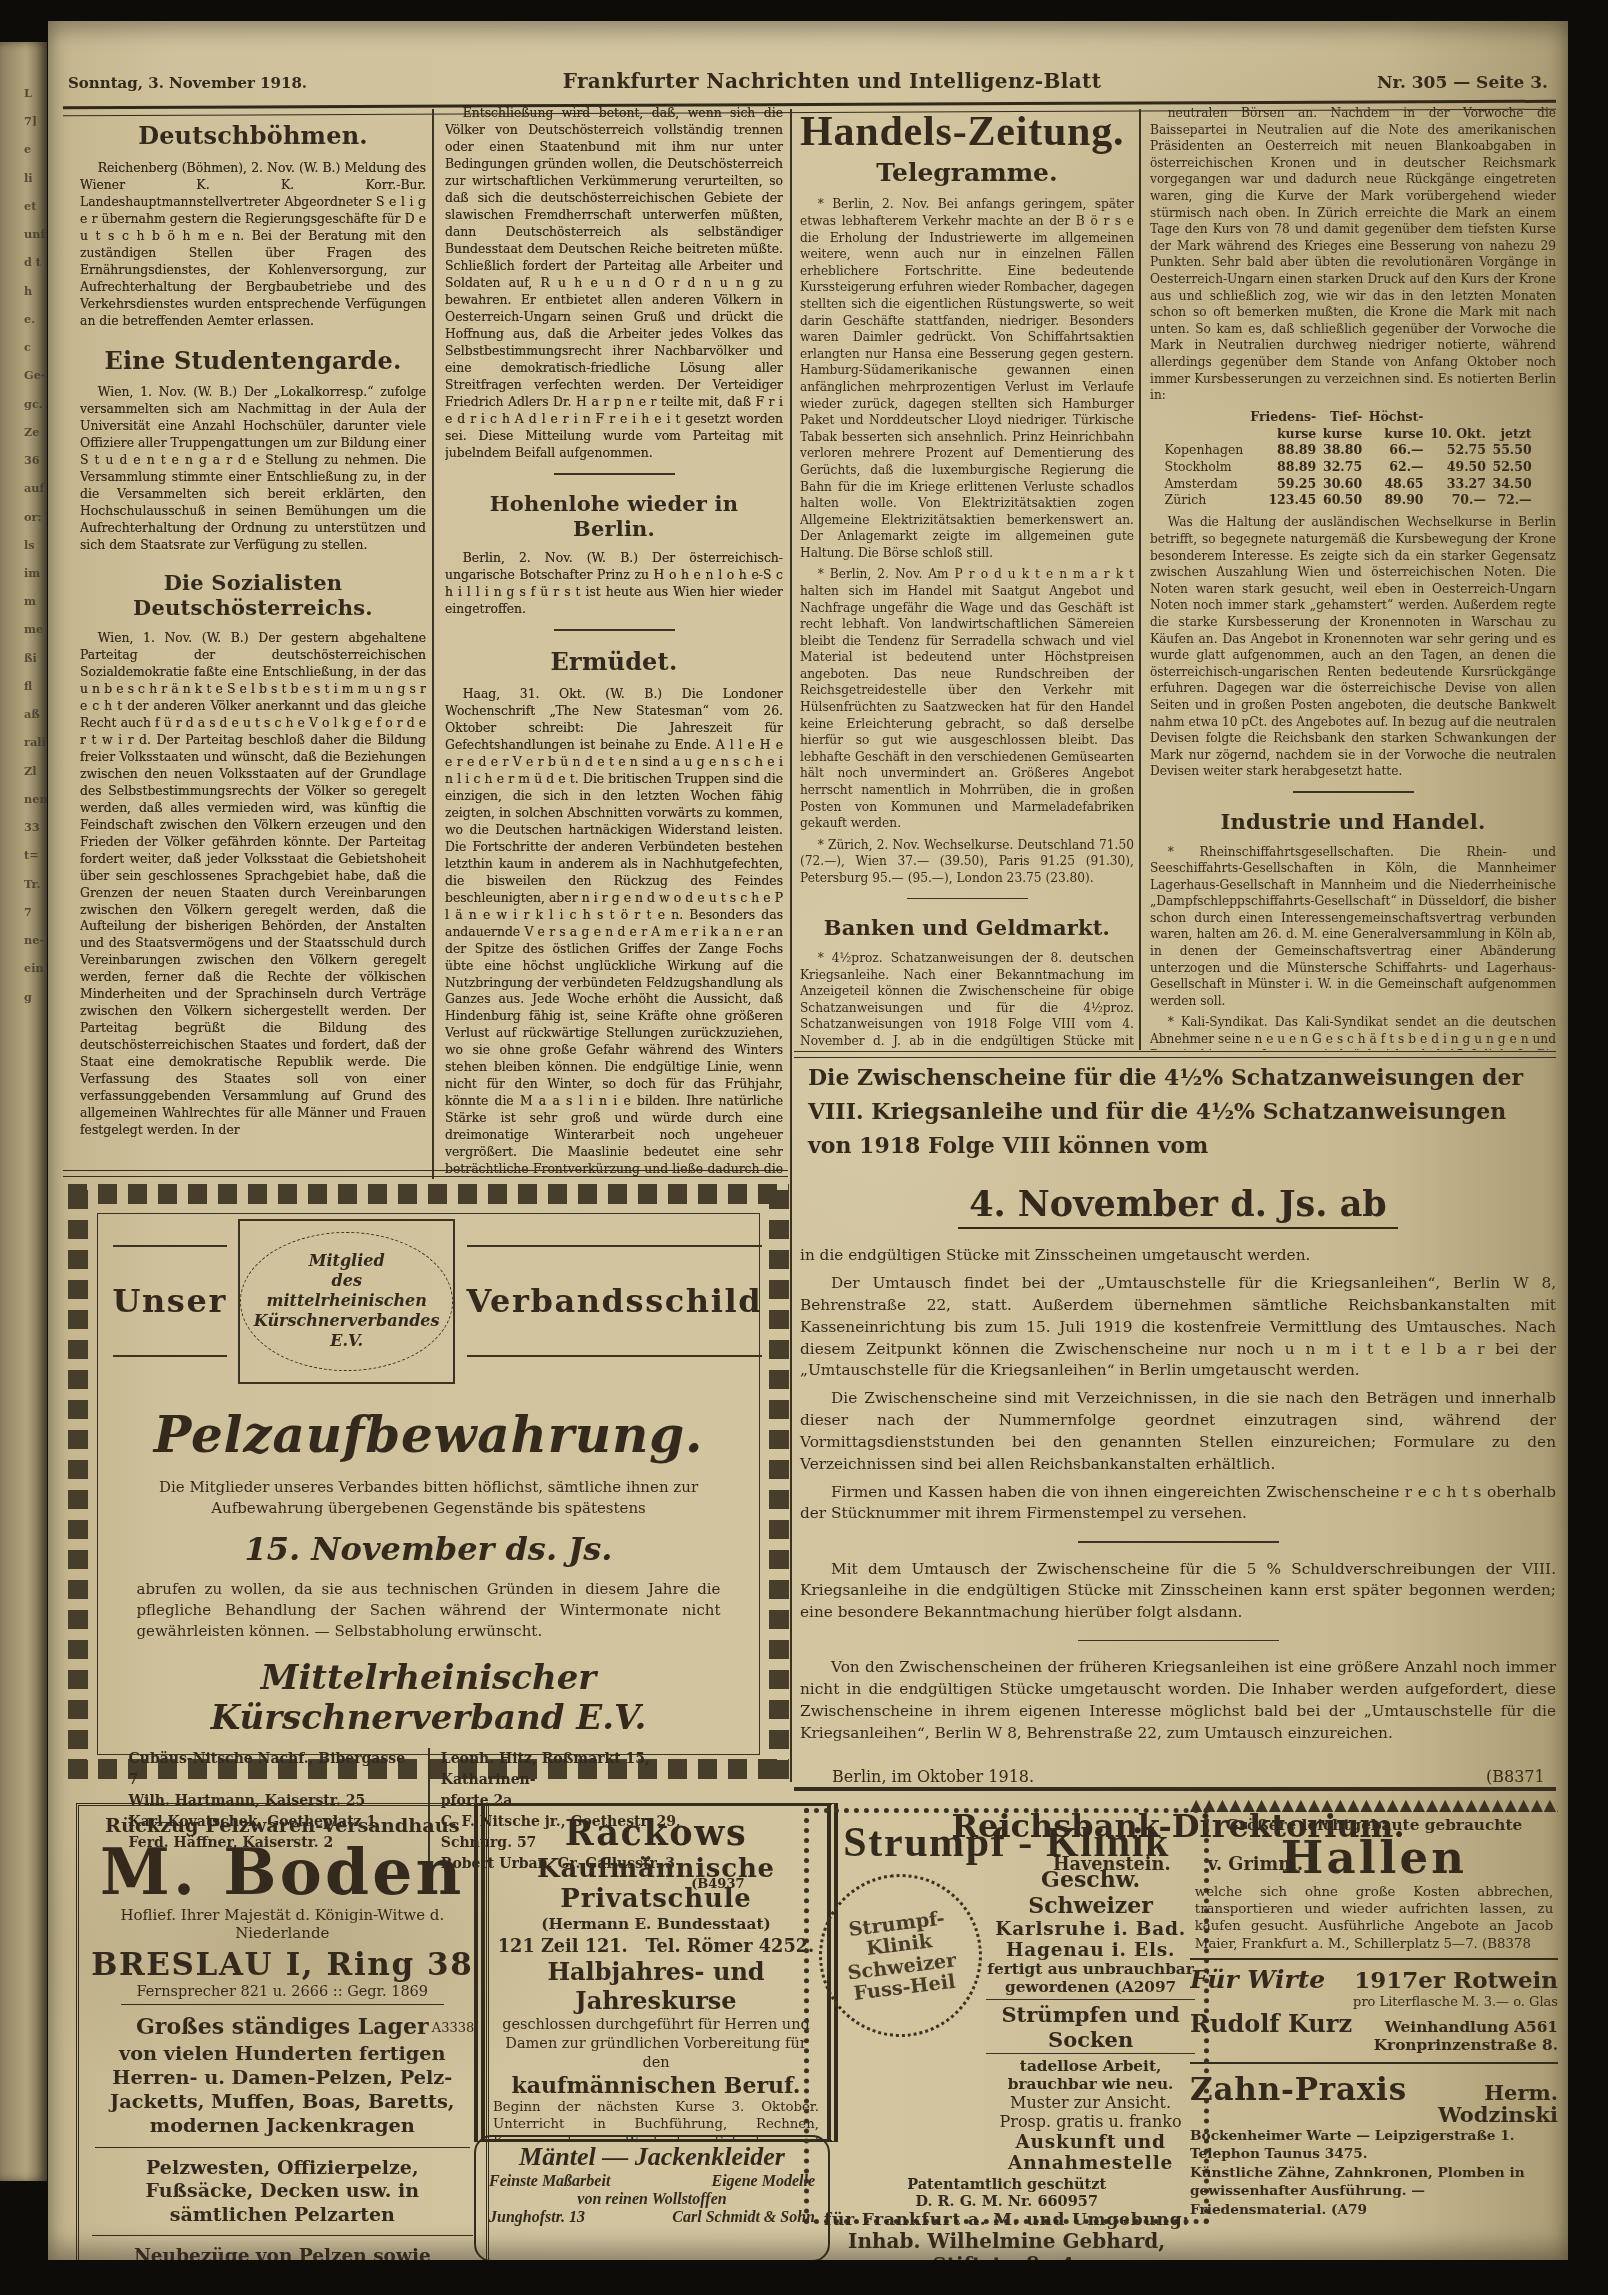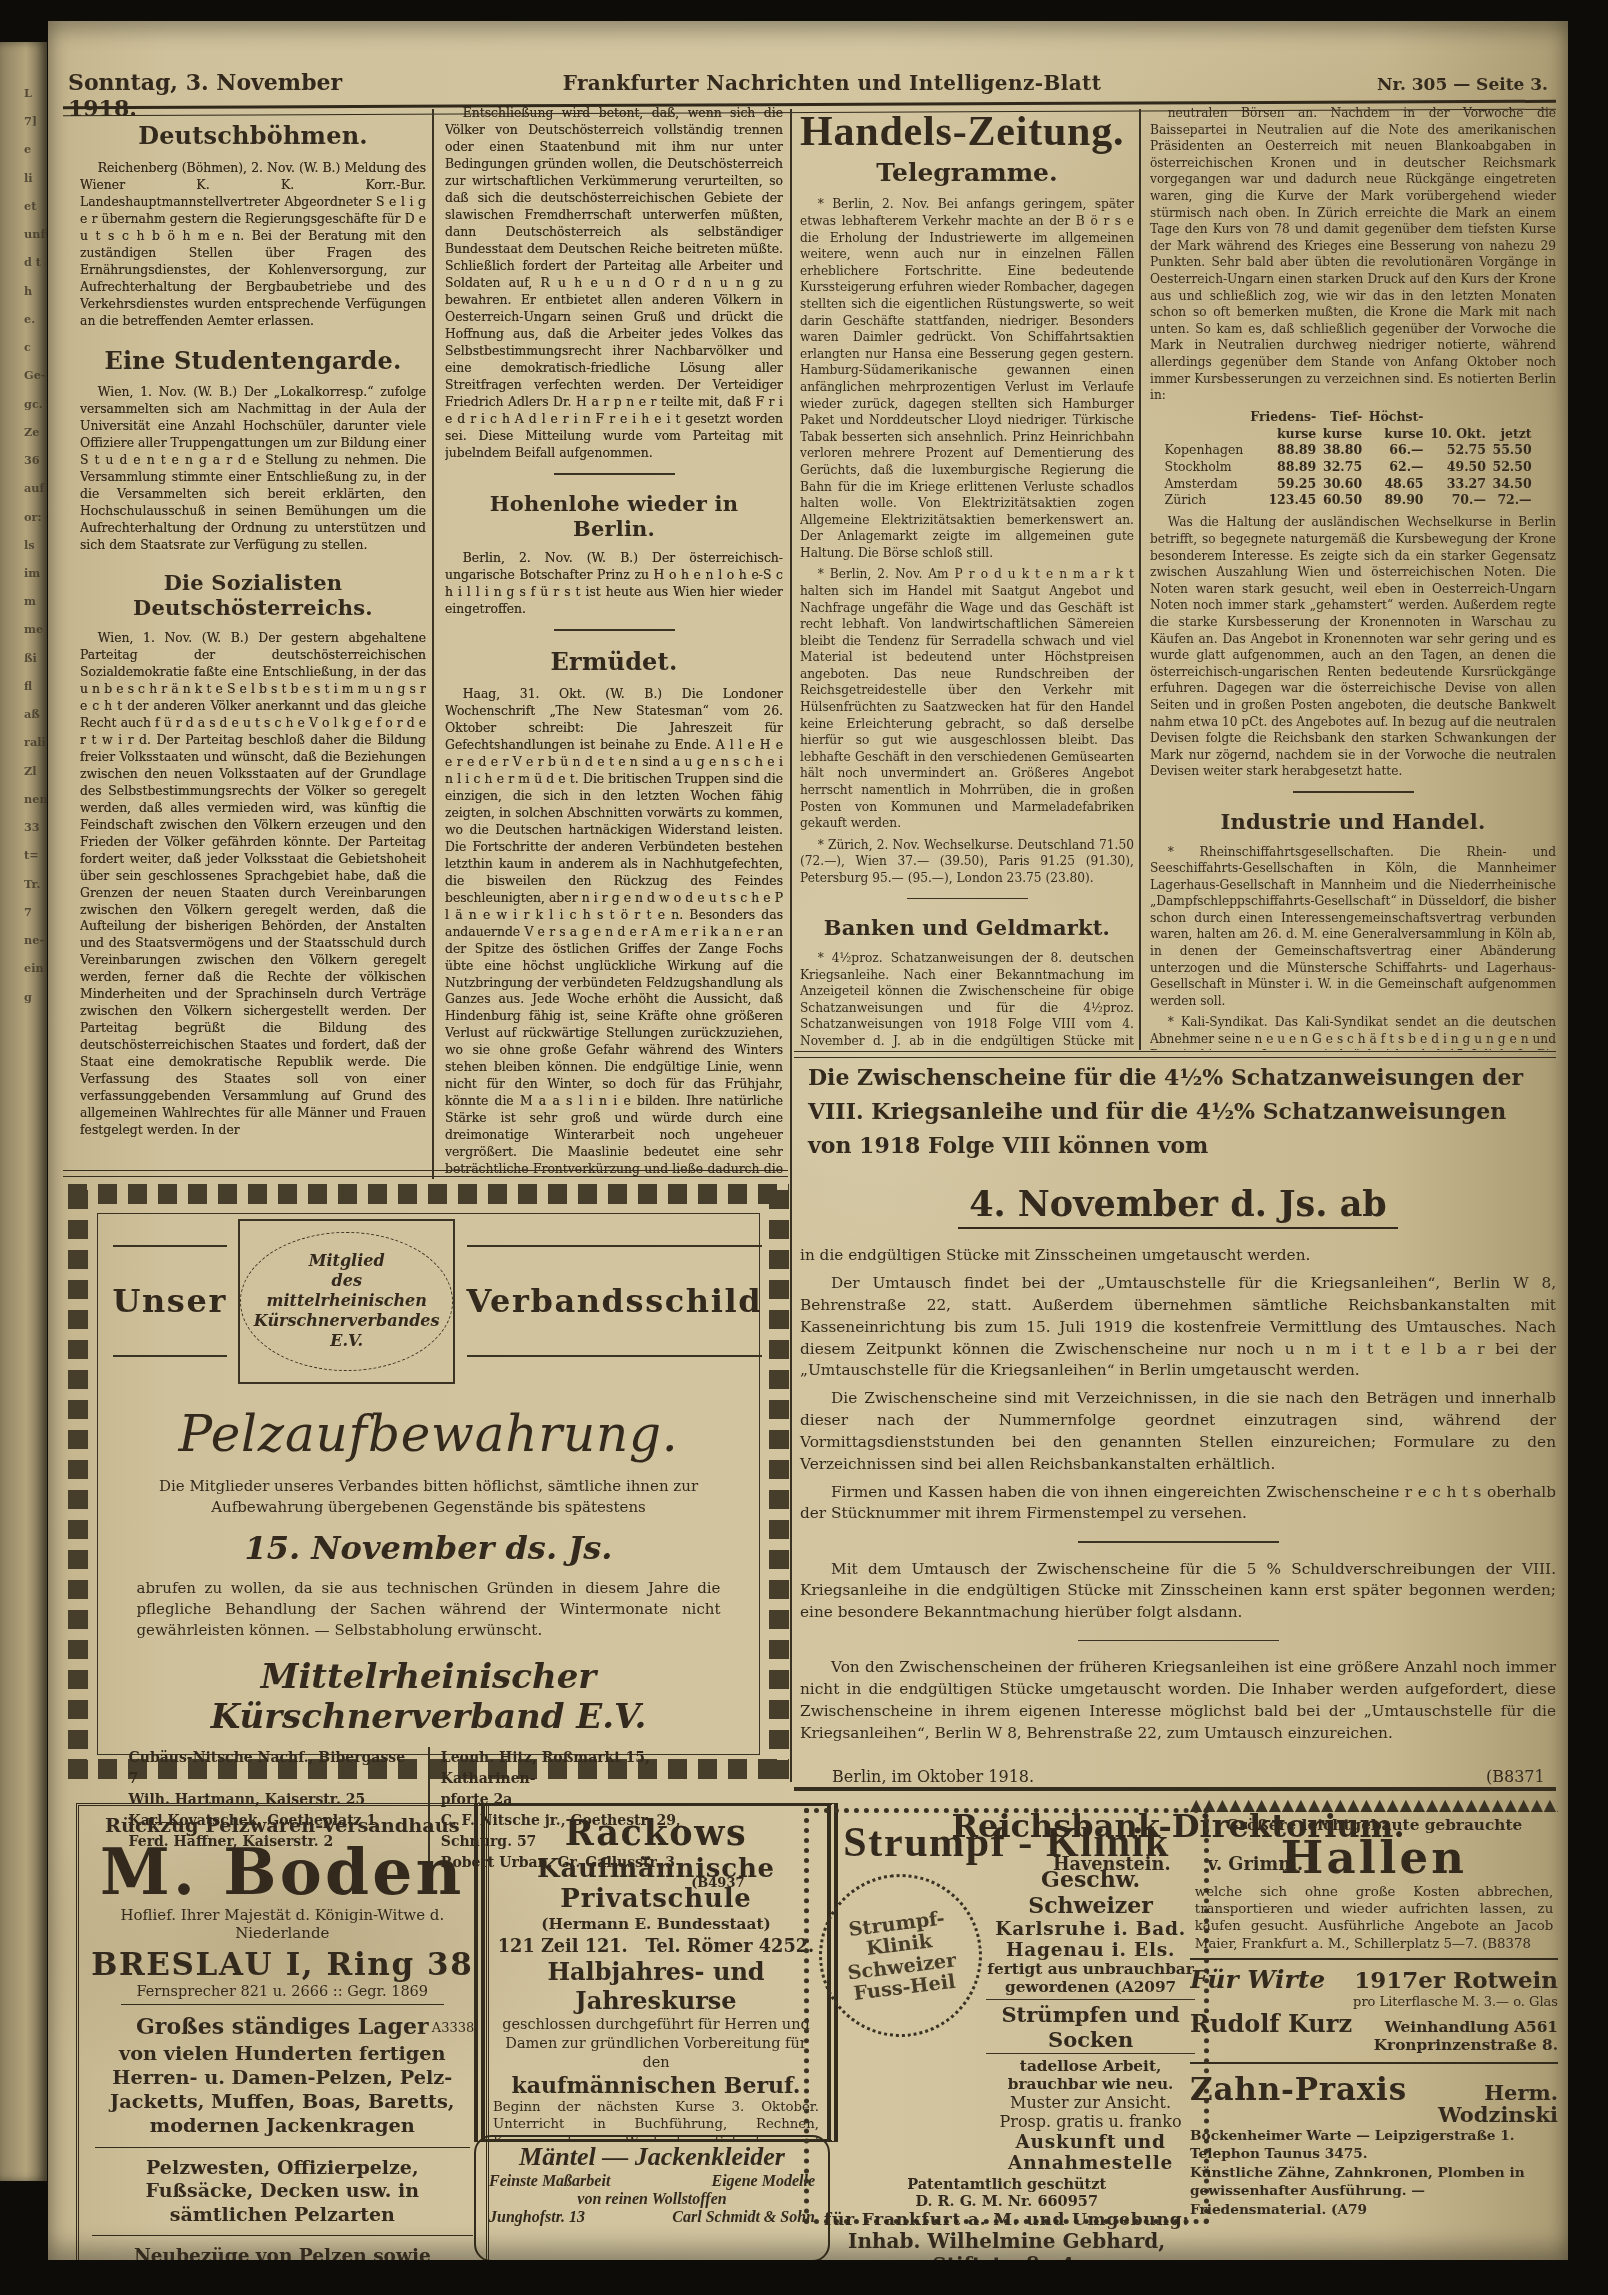--- a/index.html
+++ b/index.html
@@ -15,21 +15,21 @@
       background:
         radial-gradient(418px 241px at 16% 86%,rgba(122,104,66,.25),transparent 70%),
         radial-gradient(563px 306px at 88% 10%,rgba(146,126,84,.28),transparent 70%),
         radial-gradient(338px 338px at 55% 45%,rgba(255,250,230,.10),transparent 70%),
         linear-gradient(90deg,#c3b48c 0,#cfc19b 8%,#d2c5a0 55%,#c7b890 88%,#a99a72 100%);
       box-shadow:inset 0 11.3px 17.7px rgba(0,0,0,.25), inset 0 -13px 21px rgba(0,0,0,.3);
       overflow:hidden;}
   
   .masthead{position:absolute;left:20px;top:48px;width:1480px;display:flex;
             align-items:baseline;font-weight:bold;}
-  .mh-left{width:338px;font-size:22px;}
+  .mh-left{width:338px;font-size:15px;}
   .mh-center{flex:1;text-align:center;font-size:20px;letter-spacing:0.4px;}
   .mh-right{width:290px;text-align:right;font-size:17px;}
   .mast-rule{position:absolute;left:14.5px;top:82px;width:1493px;height:5.6px;
       border-top:3.2px solid #2f281b;border-bottom:0.8px solid #2f281b;transform:rotate(-.25deg);}
   
   .vrule{position:absolute;width:1.6px;background:#3a3223;}
   .dblrule{position:absolute;height:4.8px;border-top:1.6px solid #352d1e;border-bottom:1.6px solid #352d1e;}
   .thickrule{position:absolute;height:4px;background:#352d1e;}
   .shortrule{width:121px;height:1.6px;background:#3a3223;margin:11.3px auto 8px auto;}
   
@@ -70,21 +70,21 @@
   .kad-inner{position:absolute;left:29px;top:29px;right:29px;bottom:24px;
              border:1.6px solid #3a3223;padding:4.8px 14.5px;}
   .kad-toprow{display:flex;align-items:center;justify-content:space-between;height:165px;}
   .kad-word{font-size:32px;font-weight:bold;letter-spacing:1.6px;text-align:center;flex:1;
             border-top:2.4px double #3a3223;border-bottom:2.4px double #3a3223;padding:35px 0;}
   .badge-box{width:241px;height:161px;border:2.4px solid #3a3223;display:flex;
              align-items:center;justify-content:center;margin:0 11.3px;}
   .badge-oval{width:211px;height:137px;border:1.6px dashed #3a3223;border-radius:50%;
               display:flex;align-items:center;justify-content:center;text-align:center;
               font-style:italic;font-weight:bold;font-size:16px;line-height:1.25;white-space:pre-line;}
-  .pelz{font-size:50px;font-weight:normal;font-style:italic;text-align:center;margin:21px 0 13px 0;
+  .pelz{font-size:50px;font-weight:bold;font-style:italic;text-align:center;margin:21px 0 13px 0;
         letter-spacing:0.8px;}
   .kad p{font-size:15px;line-height:1.4;text-align:center;margin:0 24px 3.2px 24px;}
   .kdate{font-size:32px;font-weight:bold;font-style:italic;text-align:center;margin:11.3px 0;}
   .korg{font-size:34px;font-weight:bold;font-style:italic;text-align:center;margin:14.5px 0 11.3px 0;}
   .knames{display:flex;margin:3.2px 4.8px 0 4.8px;}
   .knames>div{flex:1;font-size:14px;font-weight:bold;line-height:1.5;white-space:pre-line;padding:0 11.3px;}
   .knames>div+div{border-left:2.4px double #3a3223;}
   .kref{text-align:right;font-size:13px;font-weight:bold;margin-top:1.6px;}
   
   .boden{position:absolute;left:28px;top:1782px;width:384px;height:446px;

